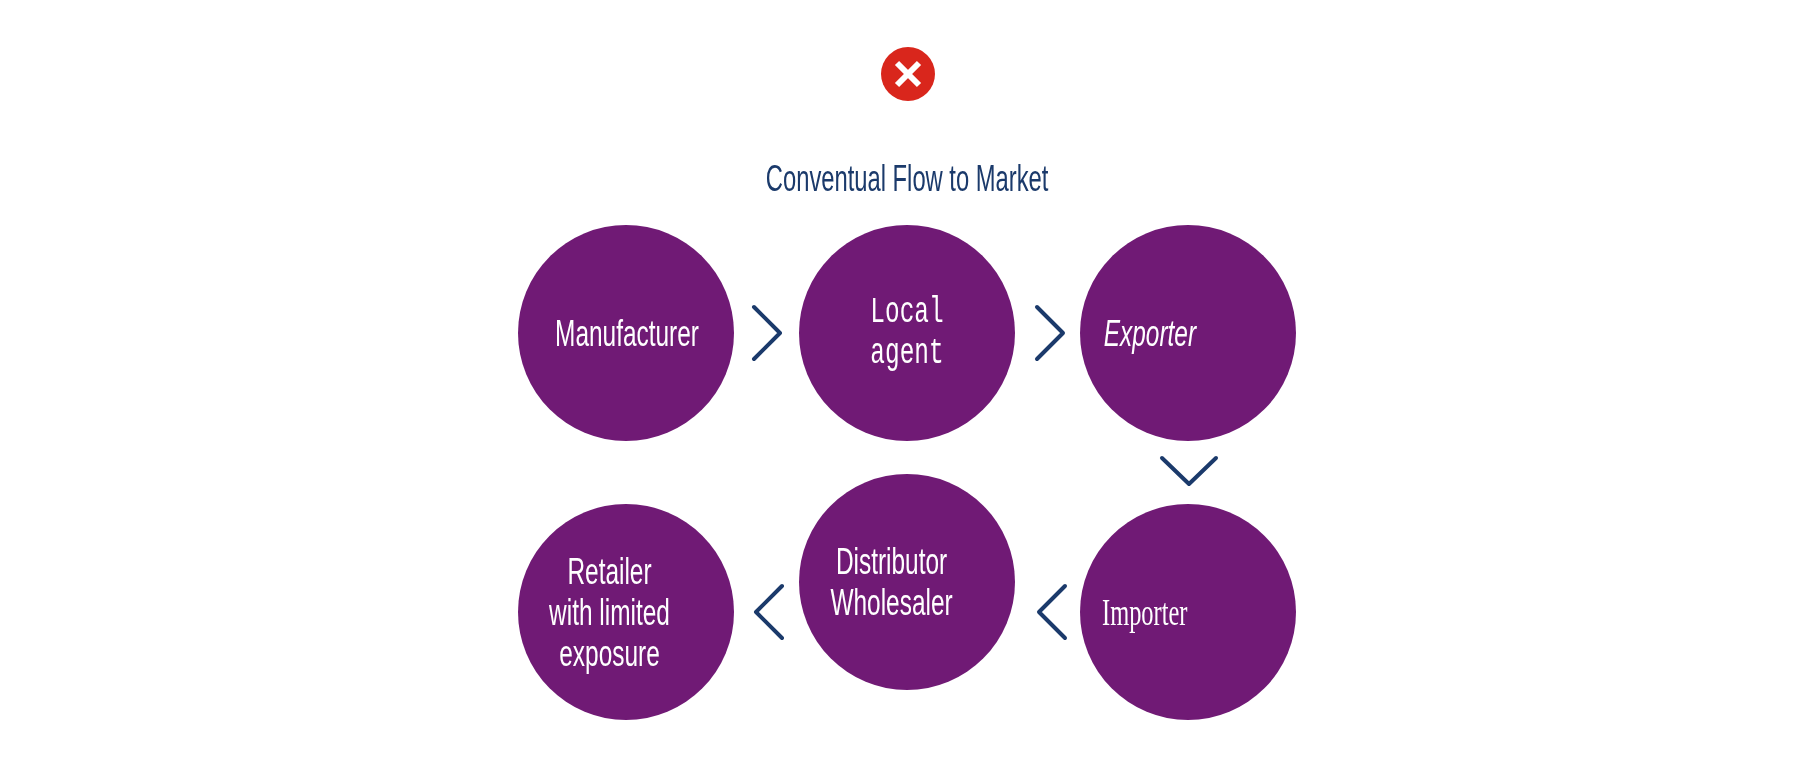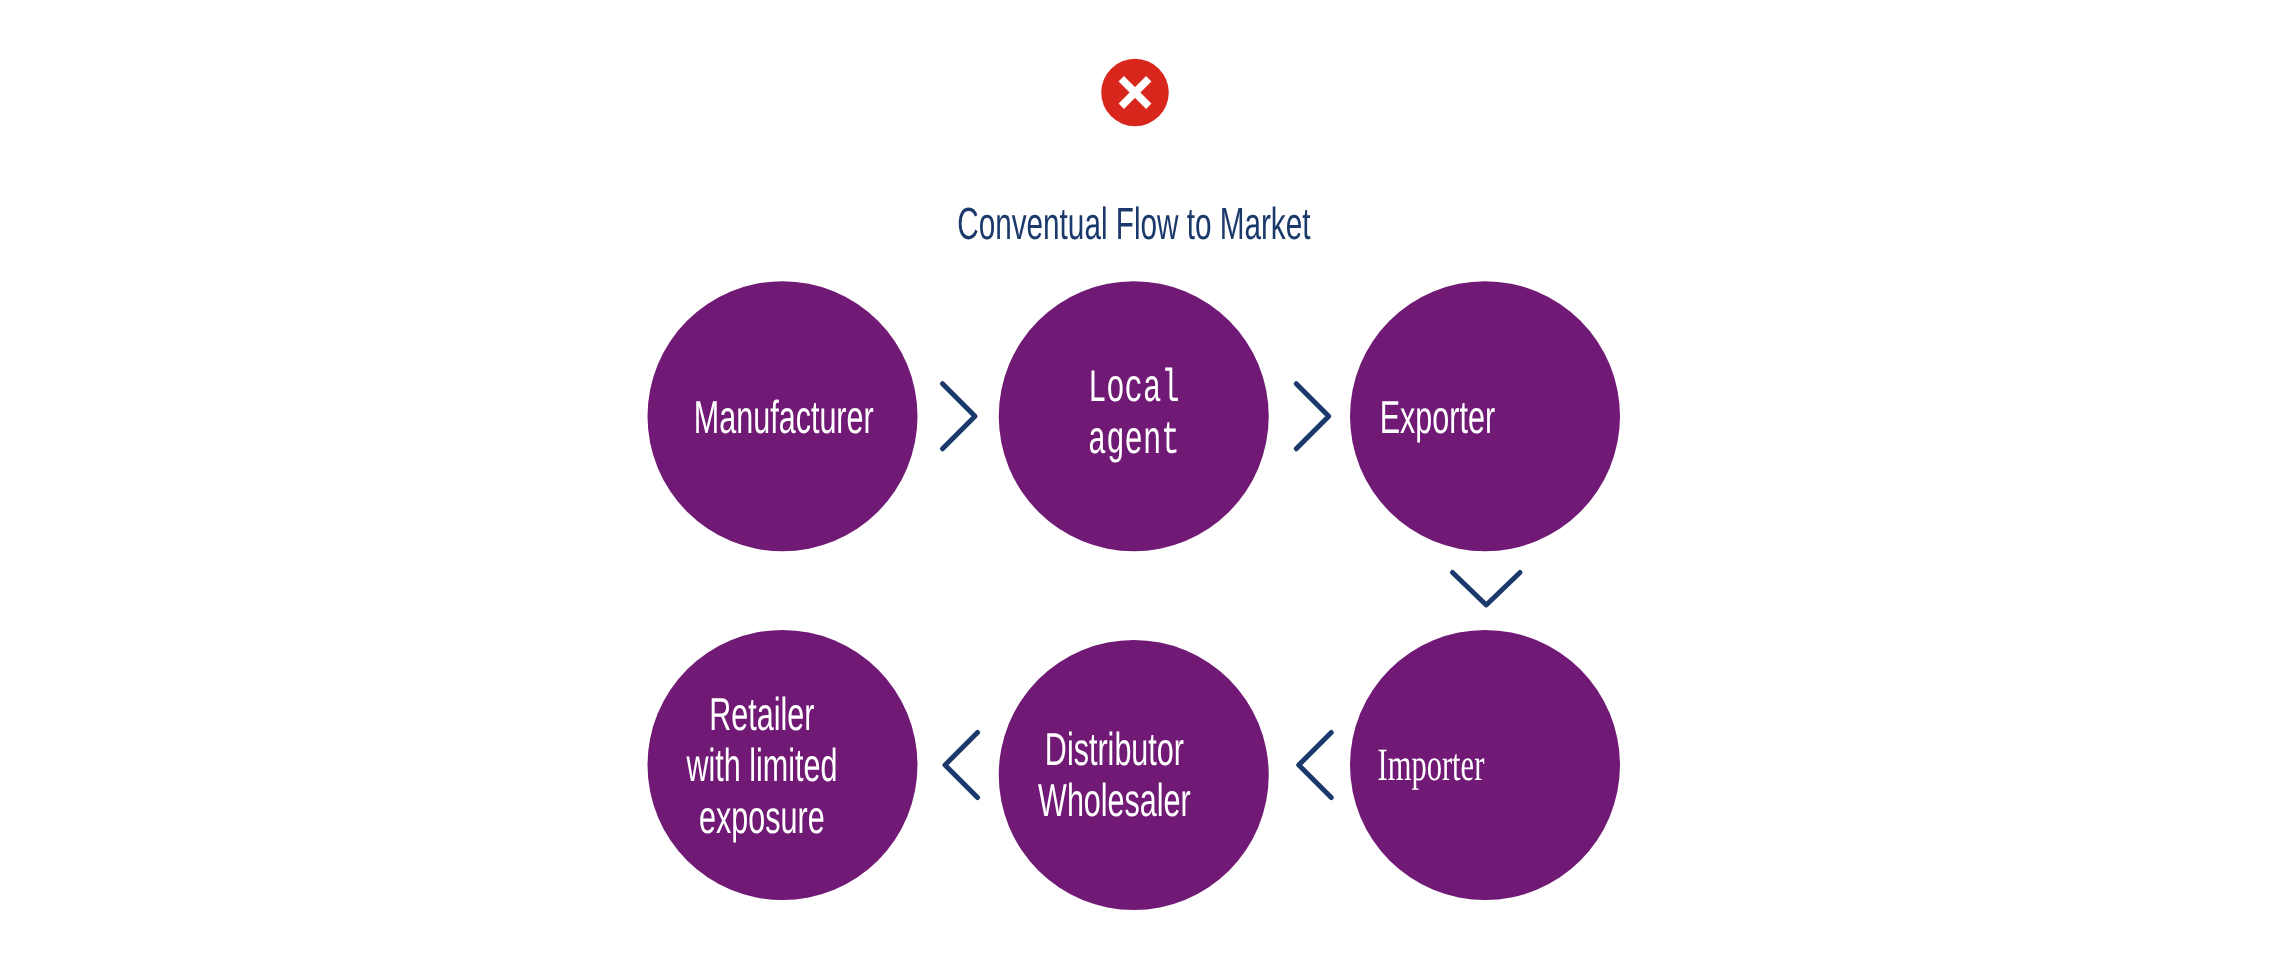--- a/index.html
+++ b/index.html
@@ -23,27 +23,27 @@
 </div>
 
 <div class="title"><span>Conventual Flow to Market</span></div>
 
 <div class="node" style="left:518px; top:225px;">
   <span class="label">Manufacturer</span>
 </div>
 <div class="node" style="left:799px; top:225px;font-family:Liberation Mono, monospace;">
   <span class="label">Local agent</span>
 </div>
-<div class="node" style="left:1080px; top:225px;">
+<div class="node" style="left:1080px; top:225px;font-style:italic;">
   <span class="label">Exporter</span>
 </div>
 <div class="node" style="left:1080px; top:504px;font-family:Liberation Serif, serif;">
   <span class="label">Importer</span>
 </div>
-<div class="node" style="left:799px; top:512px;">
+<div class="node" style="left:799px; top:474px;">
   <span class="label">Distributor
 Wholesaler</span>
 </div>
 <div class="node" style="left:518px; top:504px;">
   <span class="label">Retailer
 with limited
 exposure</span>
 </div>
 
 <svg class="arrow" style="left:748px; top:303px;" width="40" height="60" viewBox="0 0 40 60">

